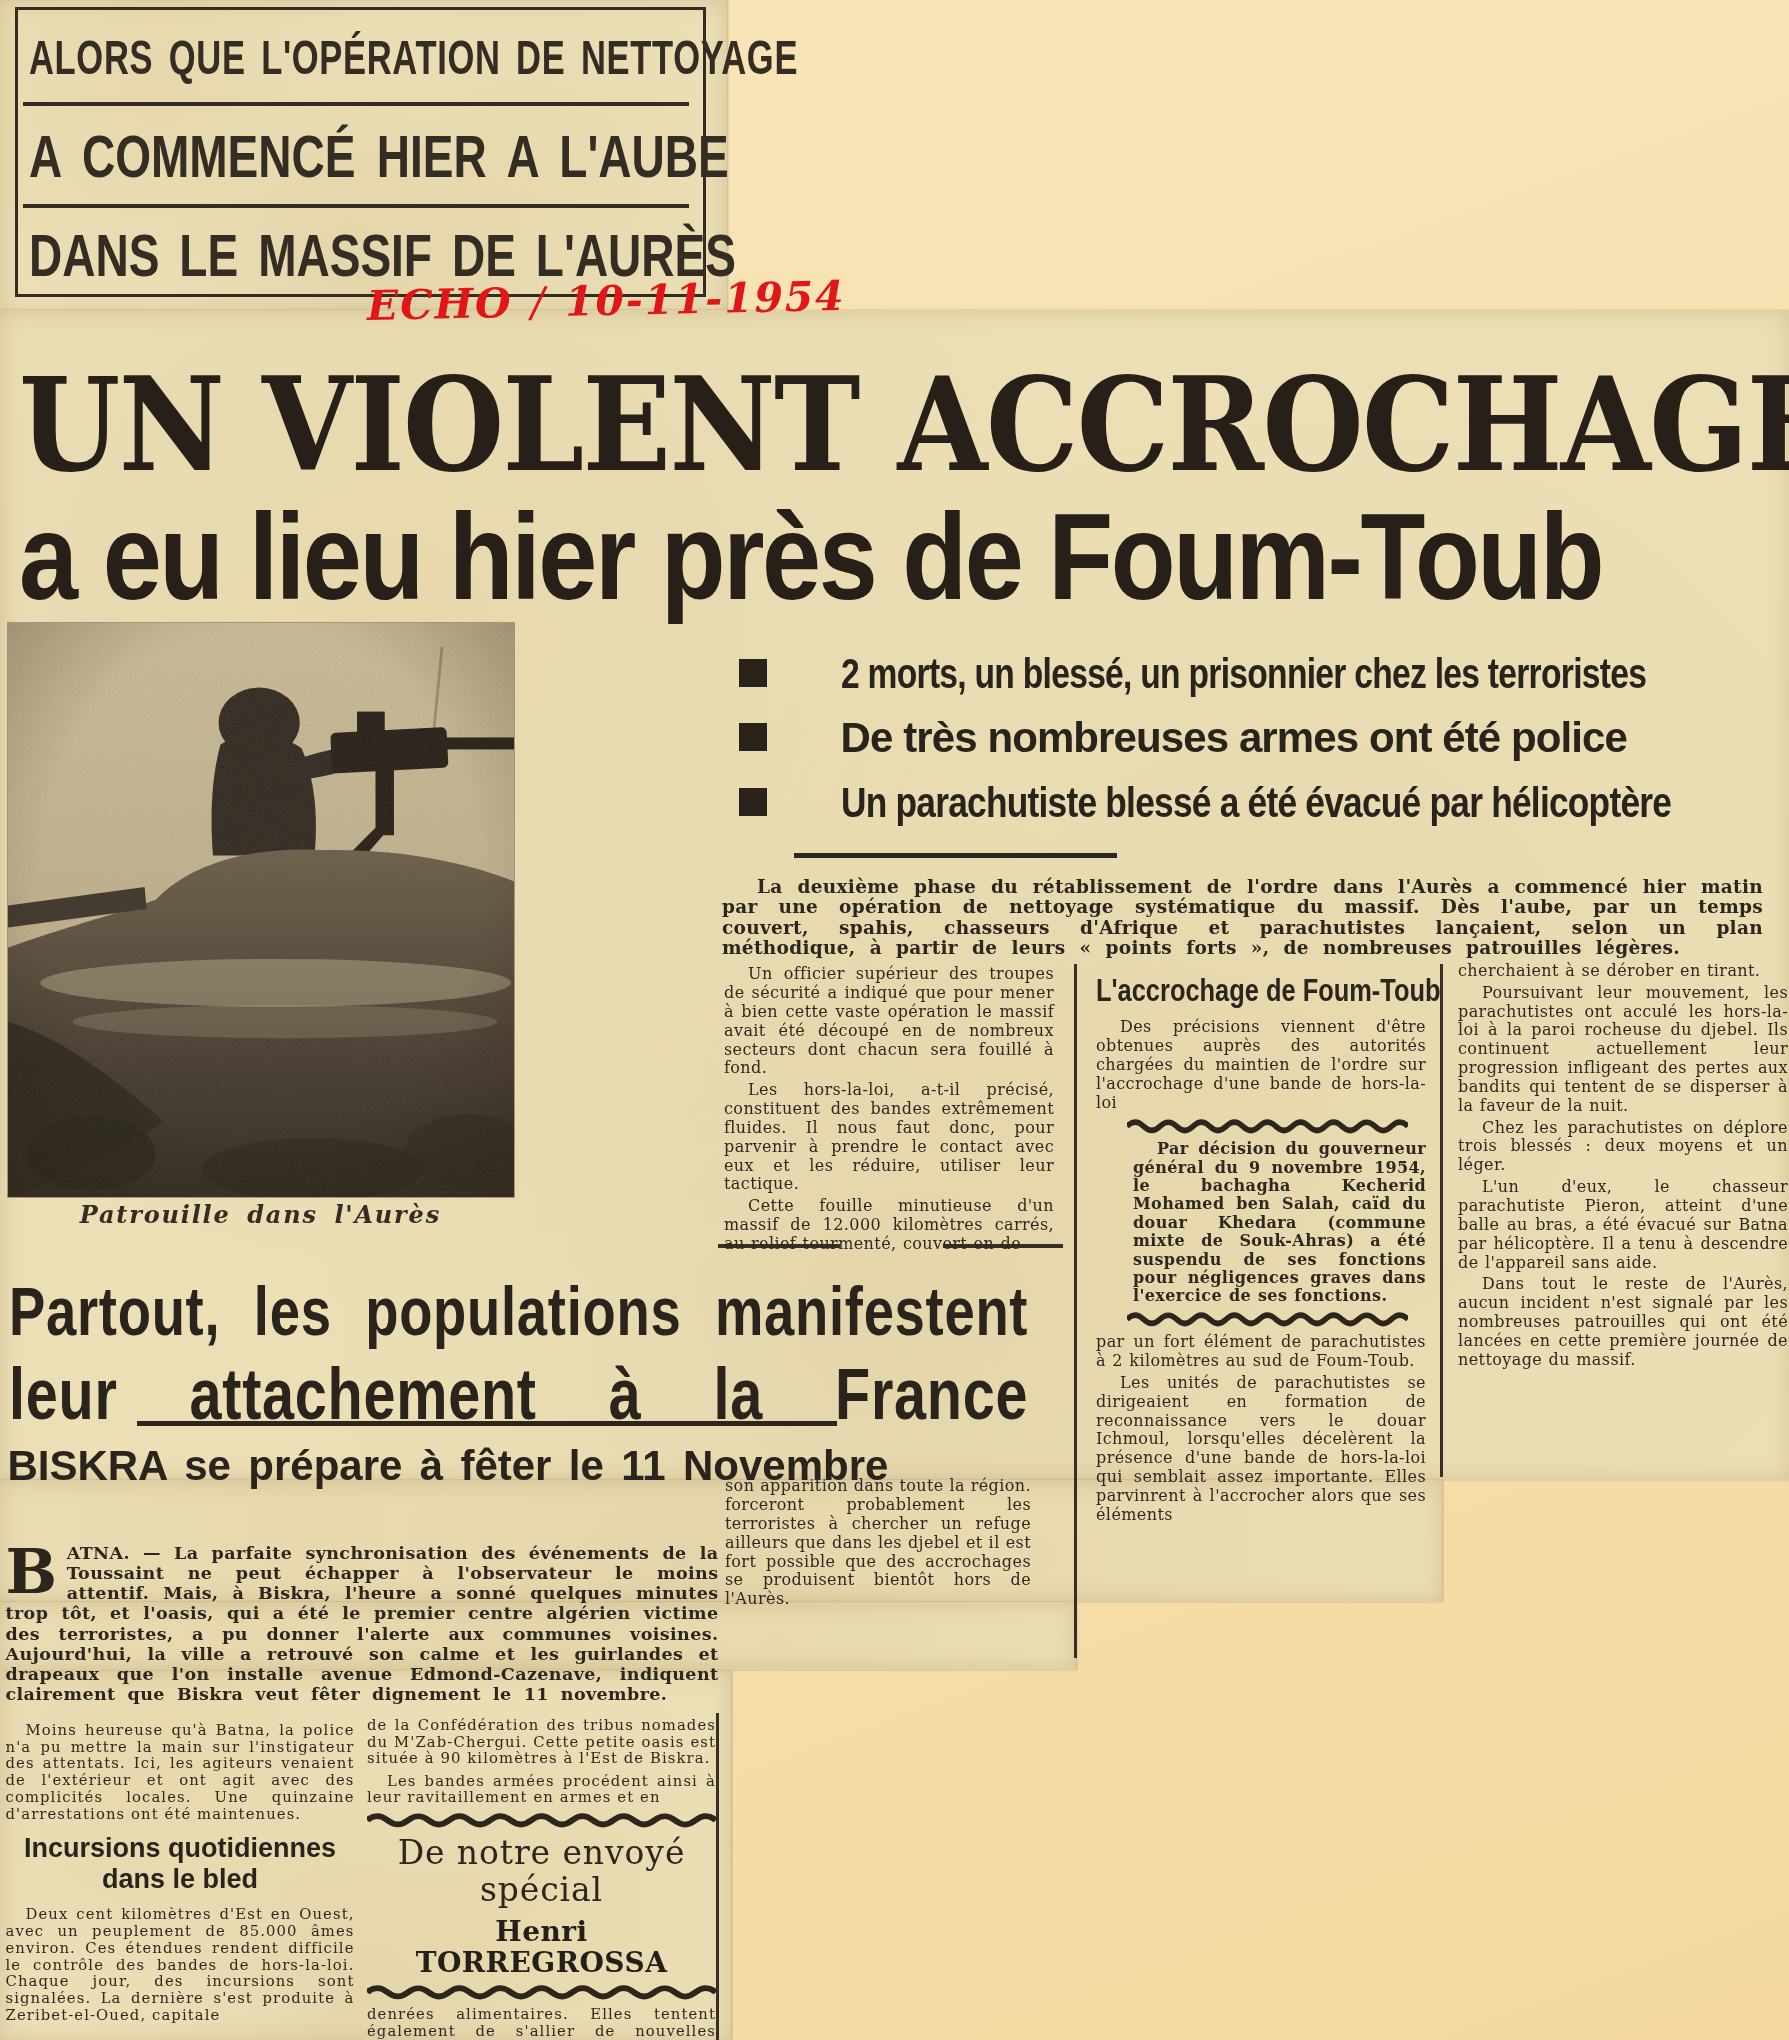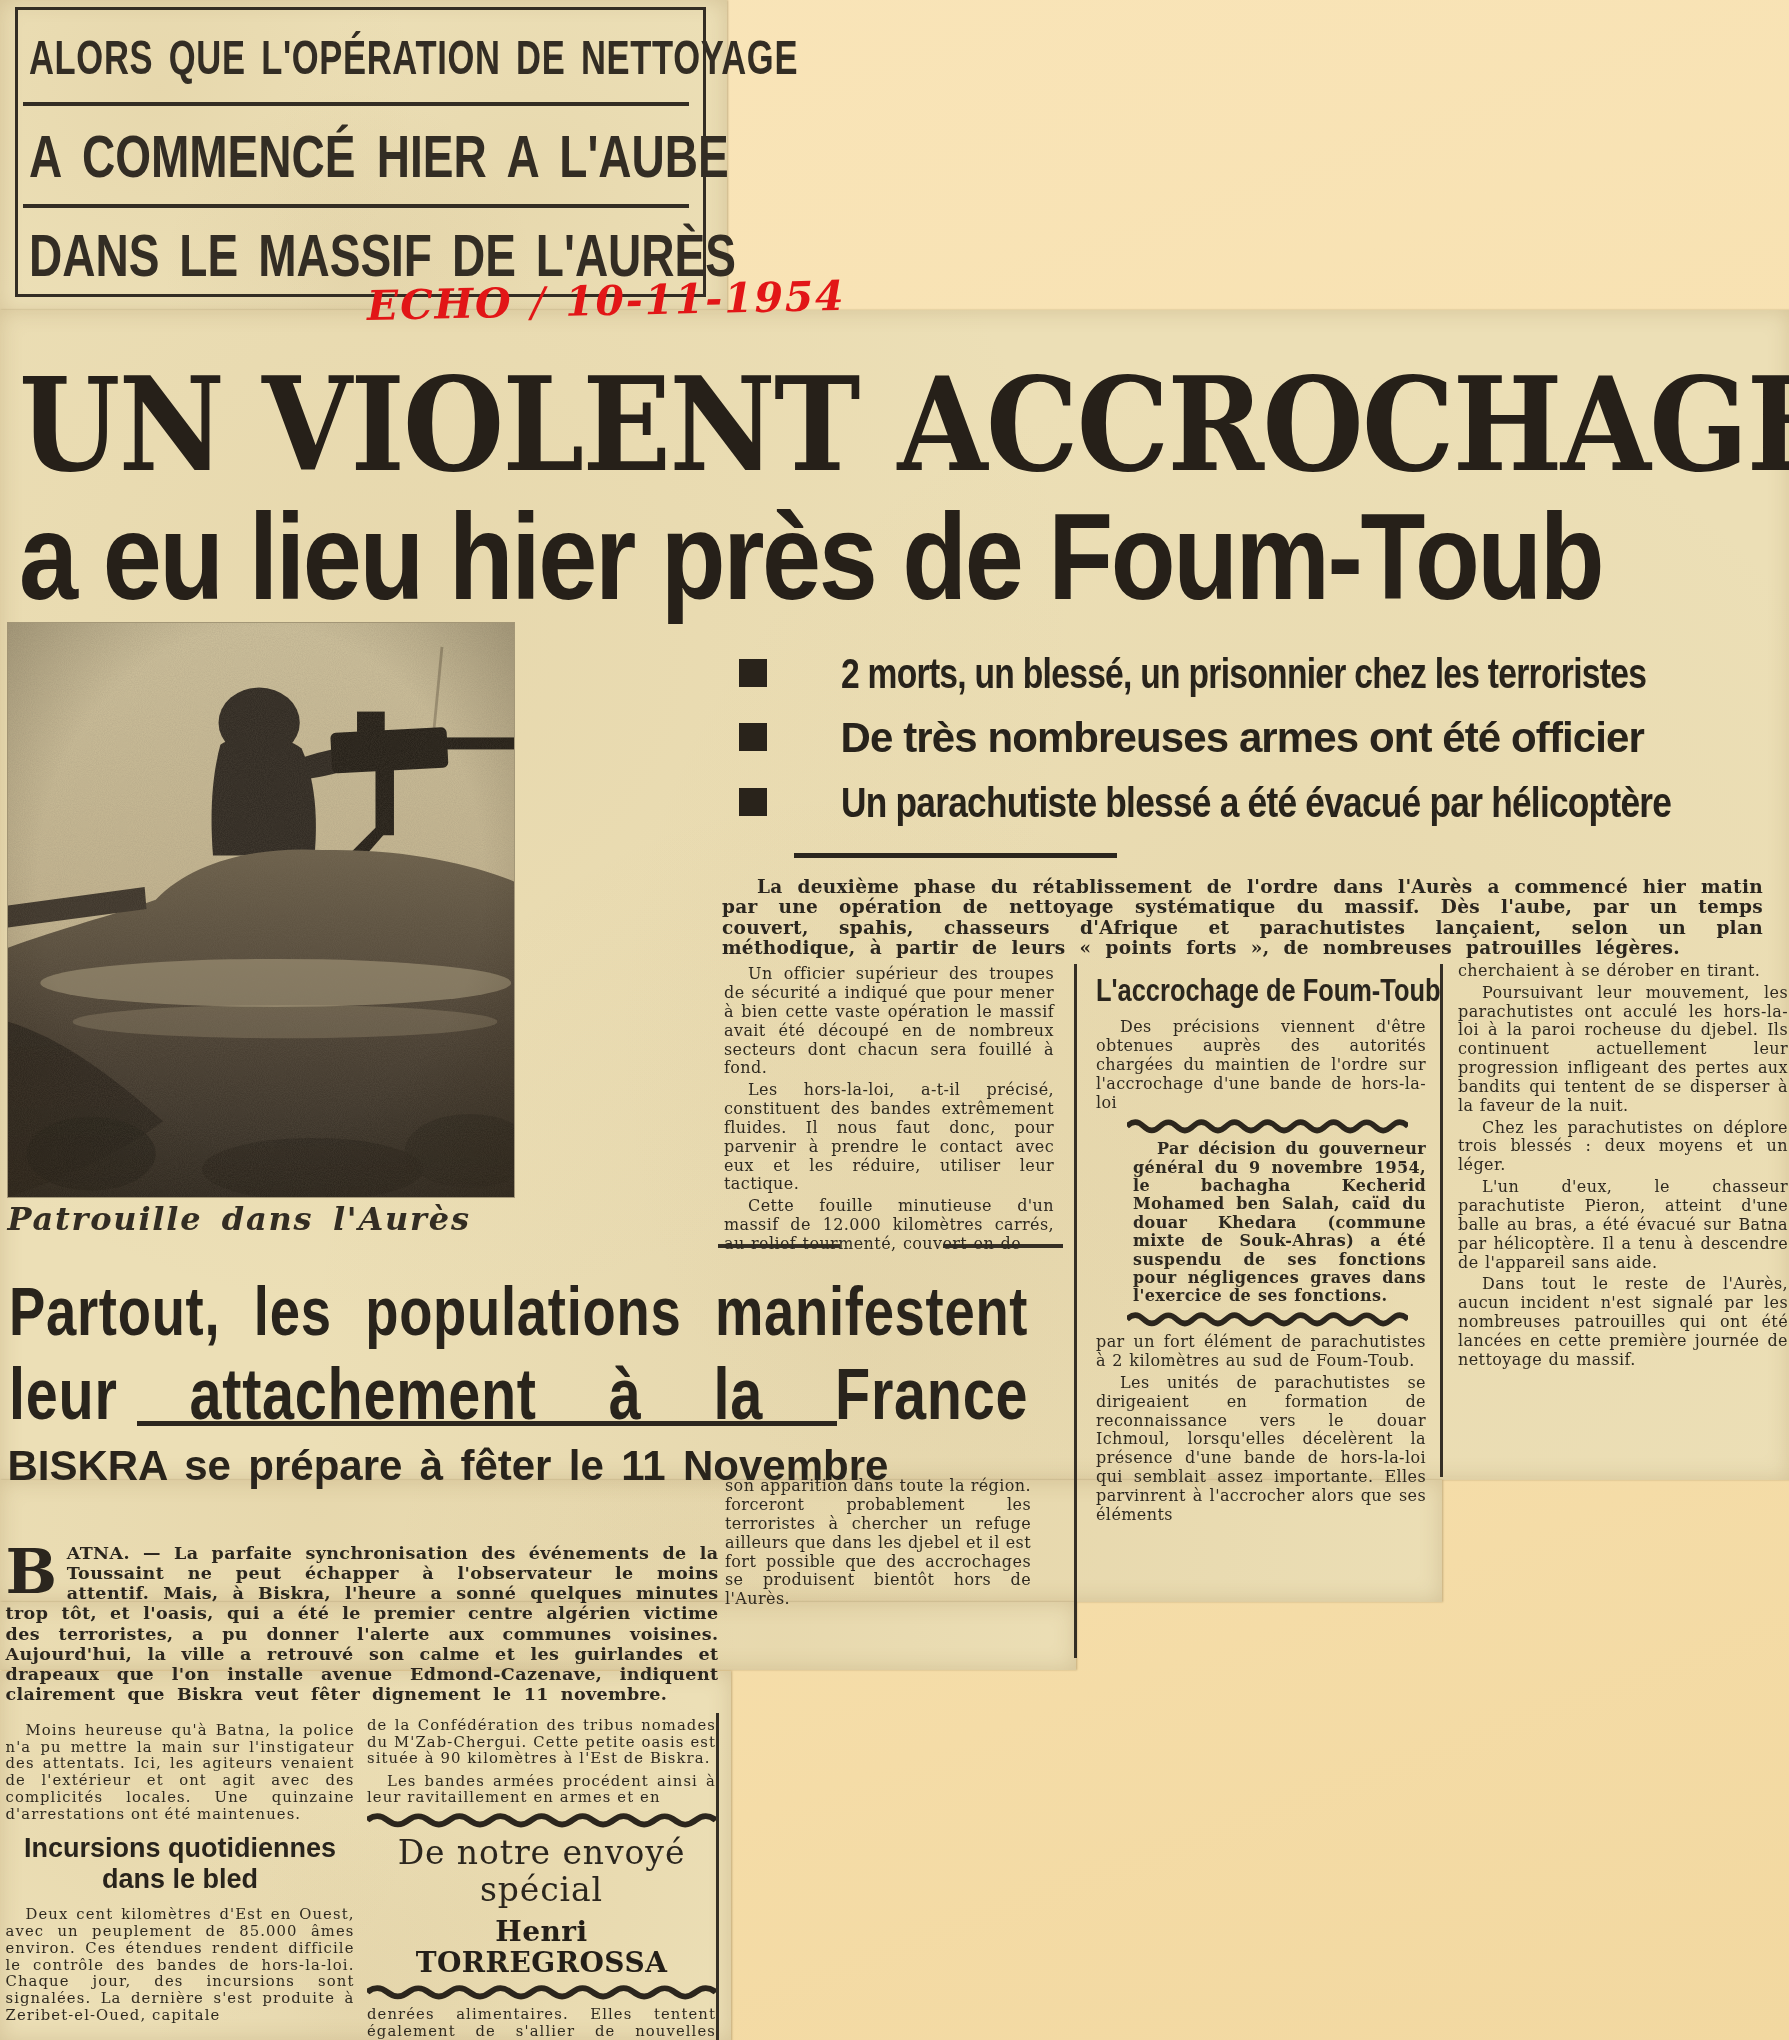--- a/index.html
+++ b/index.html
@@ -28,22 +28,22 @@
   #source-note .sep{margin:0 18.5px;font-weight:normal;}
   
   #headline1{left:18.5px;top:349px;white-space:nowrap;font-family:"DejaVu Serif",serif;
     font-weight:bold;font-size:129px;color:#262019;letter-spacing:-1.8px;
     transform:scaleX(.90);transform-origin:left top;}
   #headline2{left:18.5px;top:487px;white-space:nowrap;font-family:"Liberation Sans",sans-serif;
     font-weight:bold;font-size:122px;color:#262019;letter-spacing:-2.8px;
     transform:scaleX(.87);transform-origin:left top;}
   
   #photo{left:7.4px;top:622px;width:506px;height:574px;border:0.9px solid rgba(60,50,35,.4);}
-  #photo-caption{left:7.4px;top:1200px;width:506px;text-align:left;font-style:italic;
-    font-weight:bold;font-size:32px;letter-spacing:1.8px;word-spacing:6.5px;color:#332d23;}
+  #photo-caption{left:7.4px;top:1200px;width:506px;text-align:center;font-style:italic;
+    font-weight:bold;font-size:24px;letter-spacing:1.8px;word-spacing:6.5px;color:#332d23;}
   
   .bullet-row{position:absolute;left:720px;white-space:nowrap;}
   .bullet-sq{display:inline-block;width:28px;height:28px;background:#29231b;
     vertical-align:top;margin:9.2px 74px 0 18.5px;}
   .bullet-txt{display:inline-block;font-family:"Liberation Sans",sans-serif;font-weight:bold;
     font-size:42px;color:#28231b;transform-origin:left top;letter-spacing:-0.9px;}
   
   #lead-rule{left:794px;top:853px;width:323px;height:4.6px;background:#2b261e;}
   #lead{left:722px;top:877px;width:1041px;font-weight:bold;font-size:18.5px;line-height:1.1;
     text-align:justify;text-indent:35px;word-spacing:7.4px;letter-spacing:0.3px;color:#2b261e;}
@@ -164,21 +164,21 @@
       <rect width="548" height="622" filter="url(#grain)" opacity=".5"></rect>
       <rect width="548" height="622" fill="url(#vig)"></rect>
     </svg>
   </div>
   <div class="abs" id="photo-caption">Patrouille dans l'Aurès</div>
 
   <div class="bullet-row" style="top:650px;">
     <span class="bullet-sq"></span><span class="bullet-txt" style="transform:scaleX(.80);">2 morts, un blessé, un prisonnier chez les terroristes</span>
   </div>
   <div class="bullet-row" style="top:714px;">
-    <span class="bullet-sq"></span><span class="bullet-txt" style="transform:scaleX(1);">De très nombreuses armes ont été officier</span>
+    <span class="bullet-sq"></span><span class="bullet-txt" style="transform:scaleX(1);">De très nombreuses armes ont été police</span>
   </div>
   <div class="bullet-row" style="top:779px;">
     <span class="bullet-sq"></span><span class="bullet-txt" style="transform:scaleX(.84);">Un parachutiste blessé a été évacué par hélicoptère</span>
   </div>
 
   <div class="abs" id="lead-rule"></div>
   <div class="abs" id="lead">La deuxième phase du rétablissement de l'ordre dans l'Aurès a commencé hier matin par une opération de nettoyage systématique du massif. Dès l'aube, par un temps couvert, spahis, chasseurs d'Afrique et parachutistes lançaient, selon un plan méthodique, à partir de leurs « points forts », de nombreuses patrouilles légères.</div>
 
   <div class="vrule" style="left:1074px;top:964px;height:694px;"></div>
   <div class="vrule" style="left:1440px;top:964px;height:513px;"></div>

